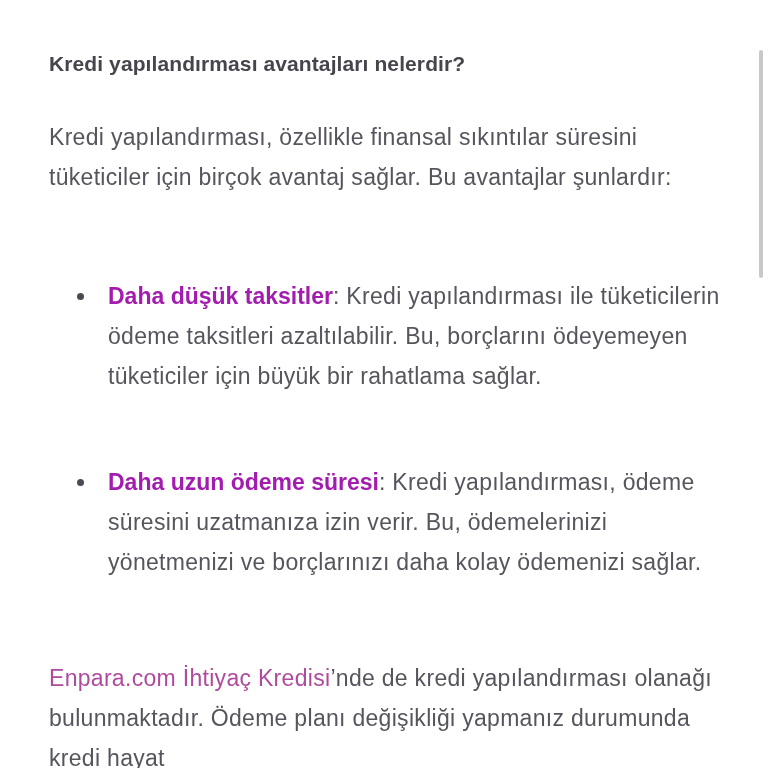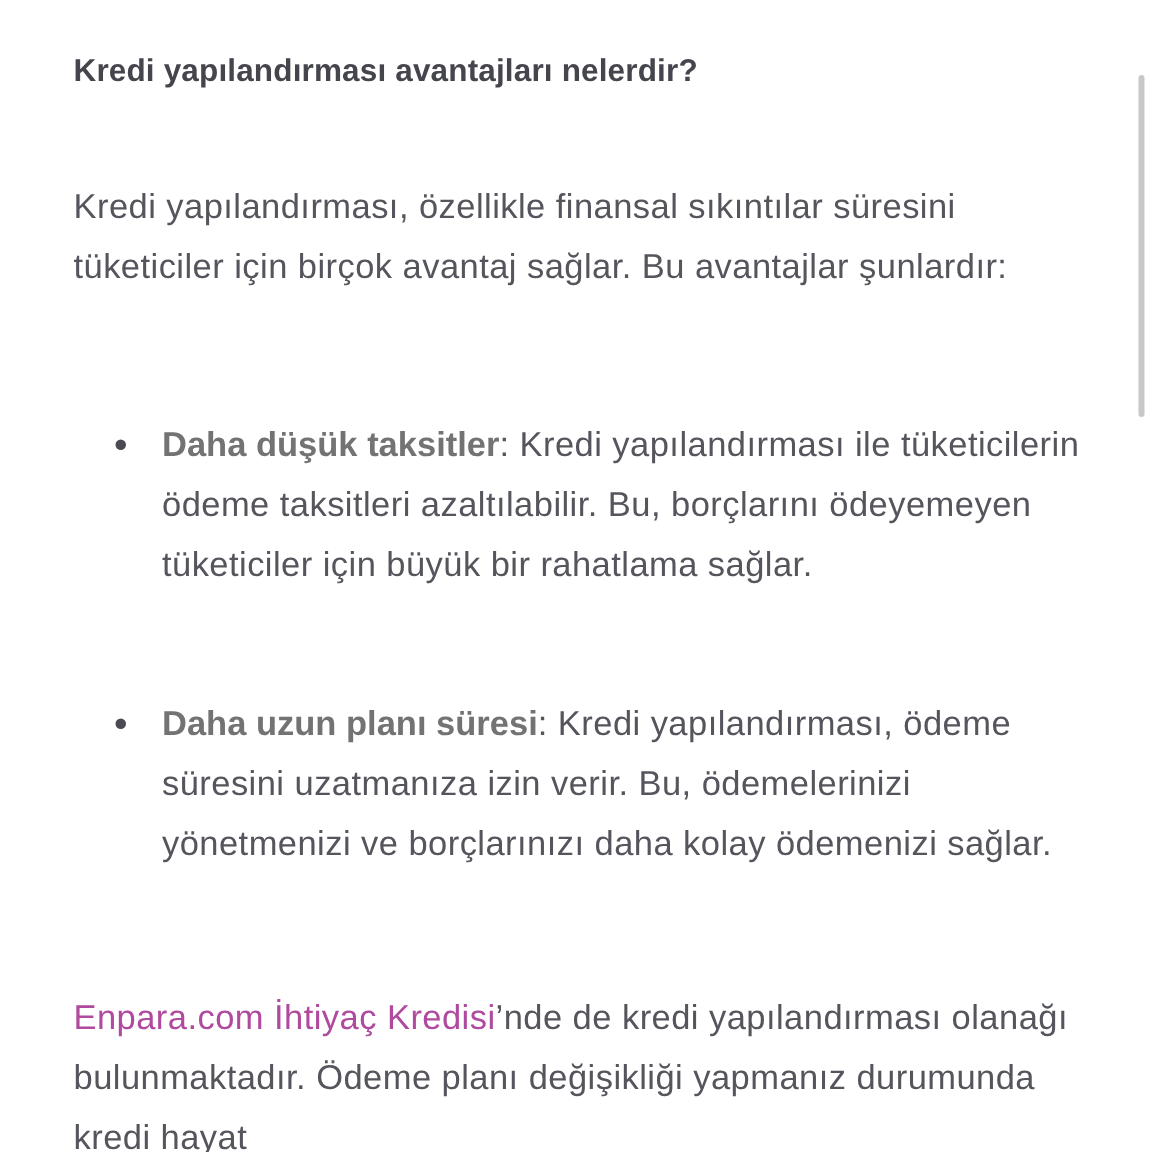--- a/index.html
+++ b/index.html
@@ -16,21 +16,21 @@
       color: #505058;
     }
     .content {
       position: absolute;
       left: 49px;
       top: 0;
       width: 680px;
     }
     .heading {
       position: absolute;
-      top: 36px;
+      top: 52px;
       left: 0;
       margin: 0;
       font-size: 21px;
       font-weight: bold;
       color: #45454d;
       letter-spacing: 0.1px;
       white-space: nowrap;
     }
     .para {
       position: absolute;
@@ -68,21 +68,21 @@
       position: absolute;
       left: 59px;
       top: 0;
       width: 620px;
       font-size: 23px;
       line-height: 40px;
       color: #55555d;
       letter-spacing: 0.3px;
     }
     .bullet-text b {
-      color: #737373;
+      color: #a21caf;
       font-weight: bold;
       letter-spacing: 0;
     }
     .item1 { top: 276px; }
     .item2 { top: 462px; }
     .link {
       color: #b04a9e;
       text-decoration: none;
       margin-top: 36px;
     }
@@ -111,21 +111,21 @@
 
   <p class="para intro">Kredi yapılandırması, özellikle finansal sıkıntılar süresini tüketiciler için birçok avantaj sağlar. Bu avantajlar şunlardır:</p>
 
   <ul class="bullet-list">
     <li class="bullet-item item1">
       <span class="bullet-dot"></span>
       <span class="bullet-text"><b>Daha düşük taksitler</b><span>:</span><span> Kredi yapılandırması ile tüketicilerin ödeme taksitleri azaltılabilir. Bu, borçlarını ödeyemeyen tüketiciler için büyük bir rahatlama sağlar.</span></span>
     </li>
     <li class="bullet-item item2">
       <span class="bullet-dot"></span>
-      <span class="bullet-text"><b>Daha uzun planı süresi</b><span>:</span><span> Kredi yapılandırması, ödeme süresini uzatmanıza izin verir. Bu, ödemelerinizi yönetmenizi ve borçlarınızı daha kolay ödemenizi sağlar.</span></span>
+      <span class="bullet-text"><b>Daha uzun ödeme süresi</b><span>:</span><span> Kredi yapılandırması, ödeme süresini uzatmanıza izin verir. Bu, ödemelerinizi yönetmenizi ve borçlarınızı daha kolay ödemenizi sağlar.</span></span>
     </li>
   </ul>
 
   <p class="para outro"><a class="link">Enpara.com İhtiyaç Kredisi</a><span>’nde de kredi yapılandırması olanağı bulunmaktadır. Ödeme planı değişikliği yapmanız durumunda kredi hayat</span></p>
 </div>
 
 <div class="scrollbar-track">
   <div class="scrollbar-thumb"></div>
 </div>
 

